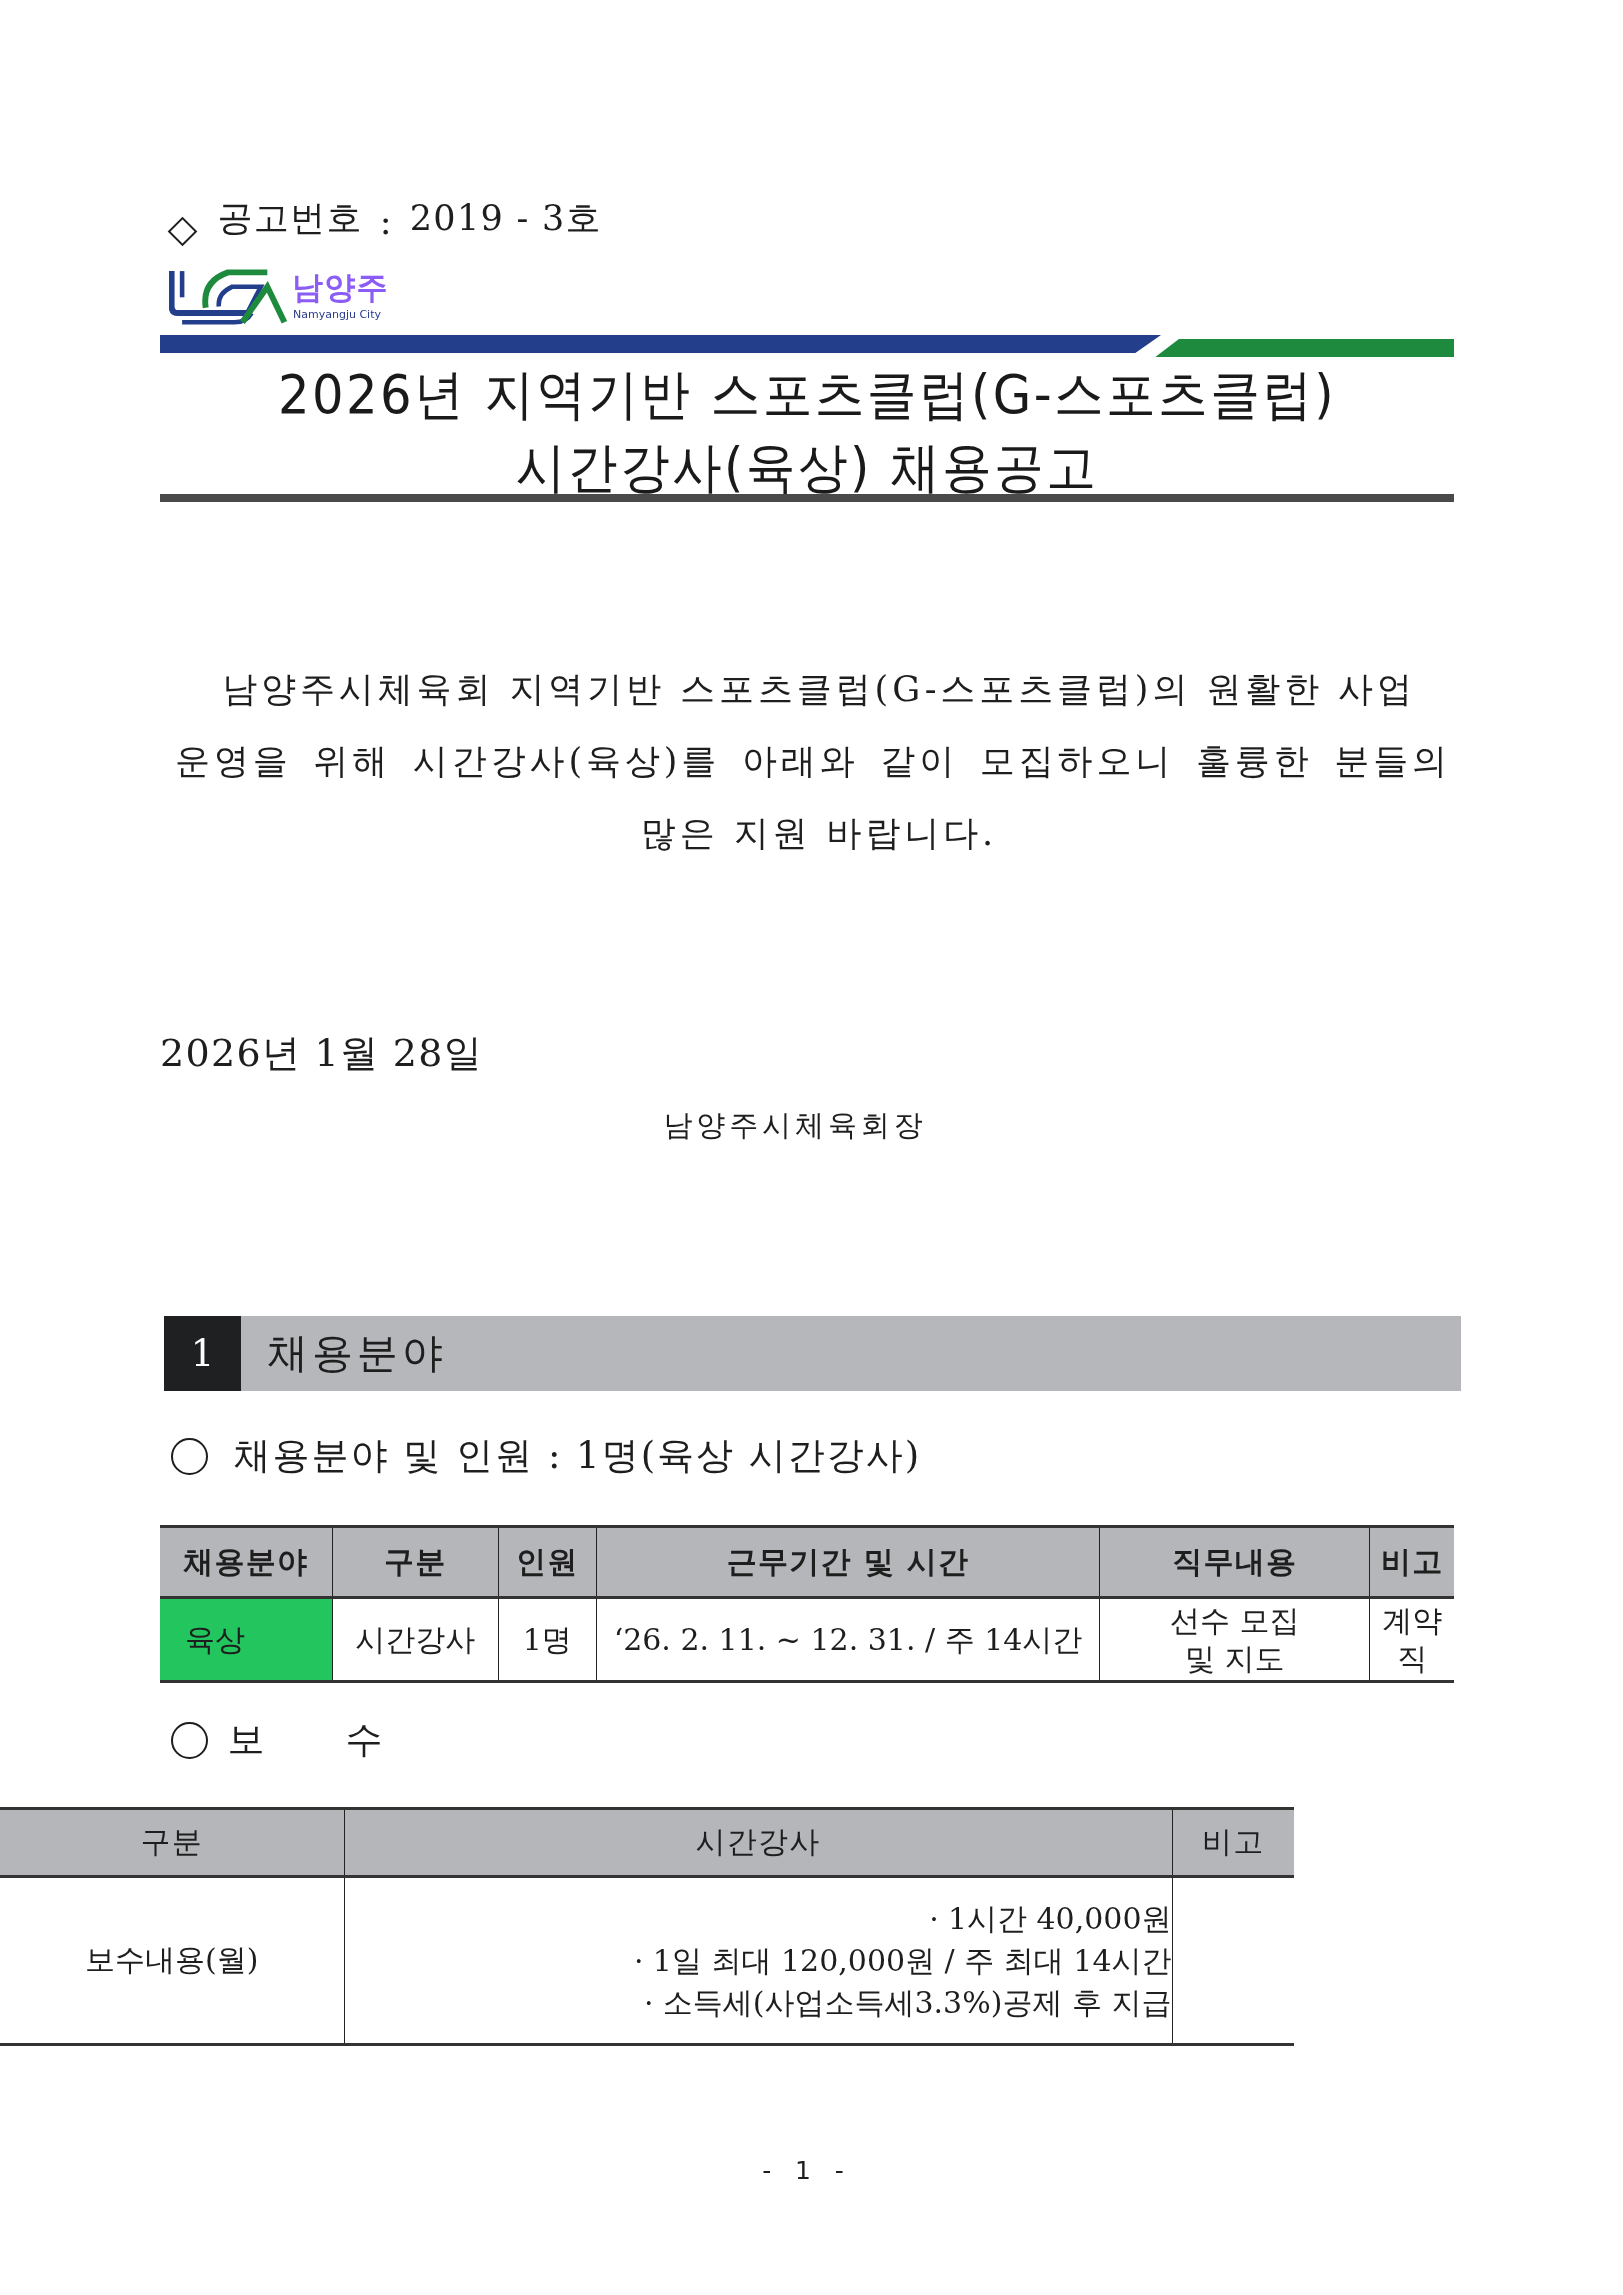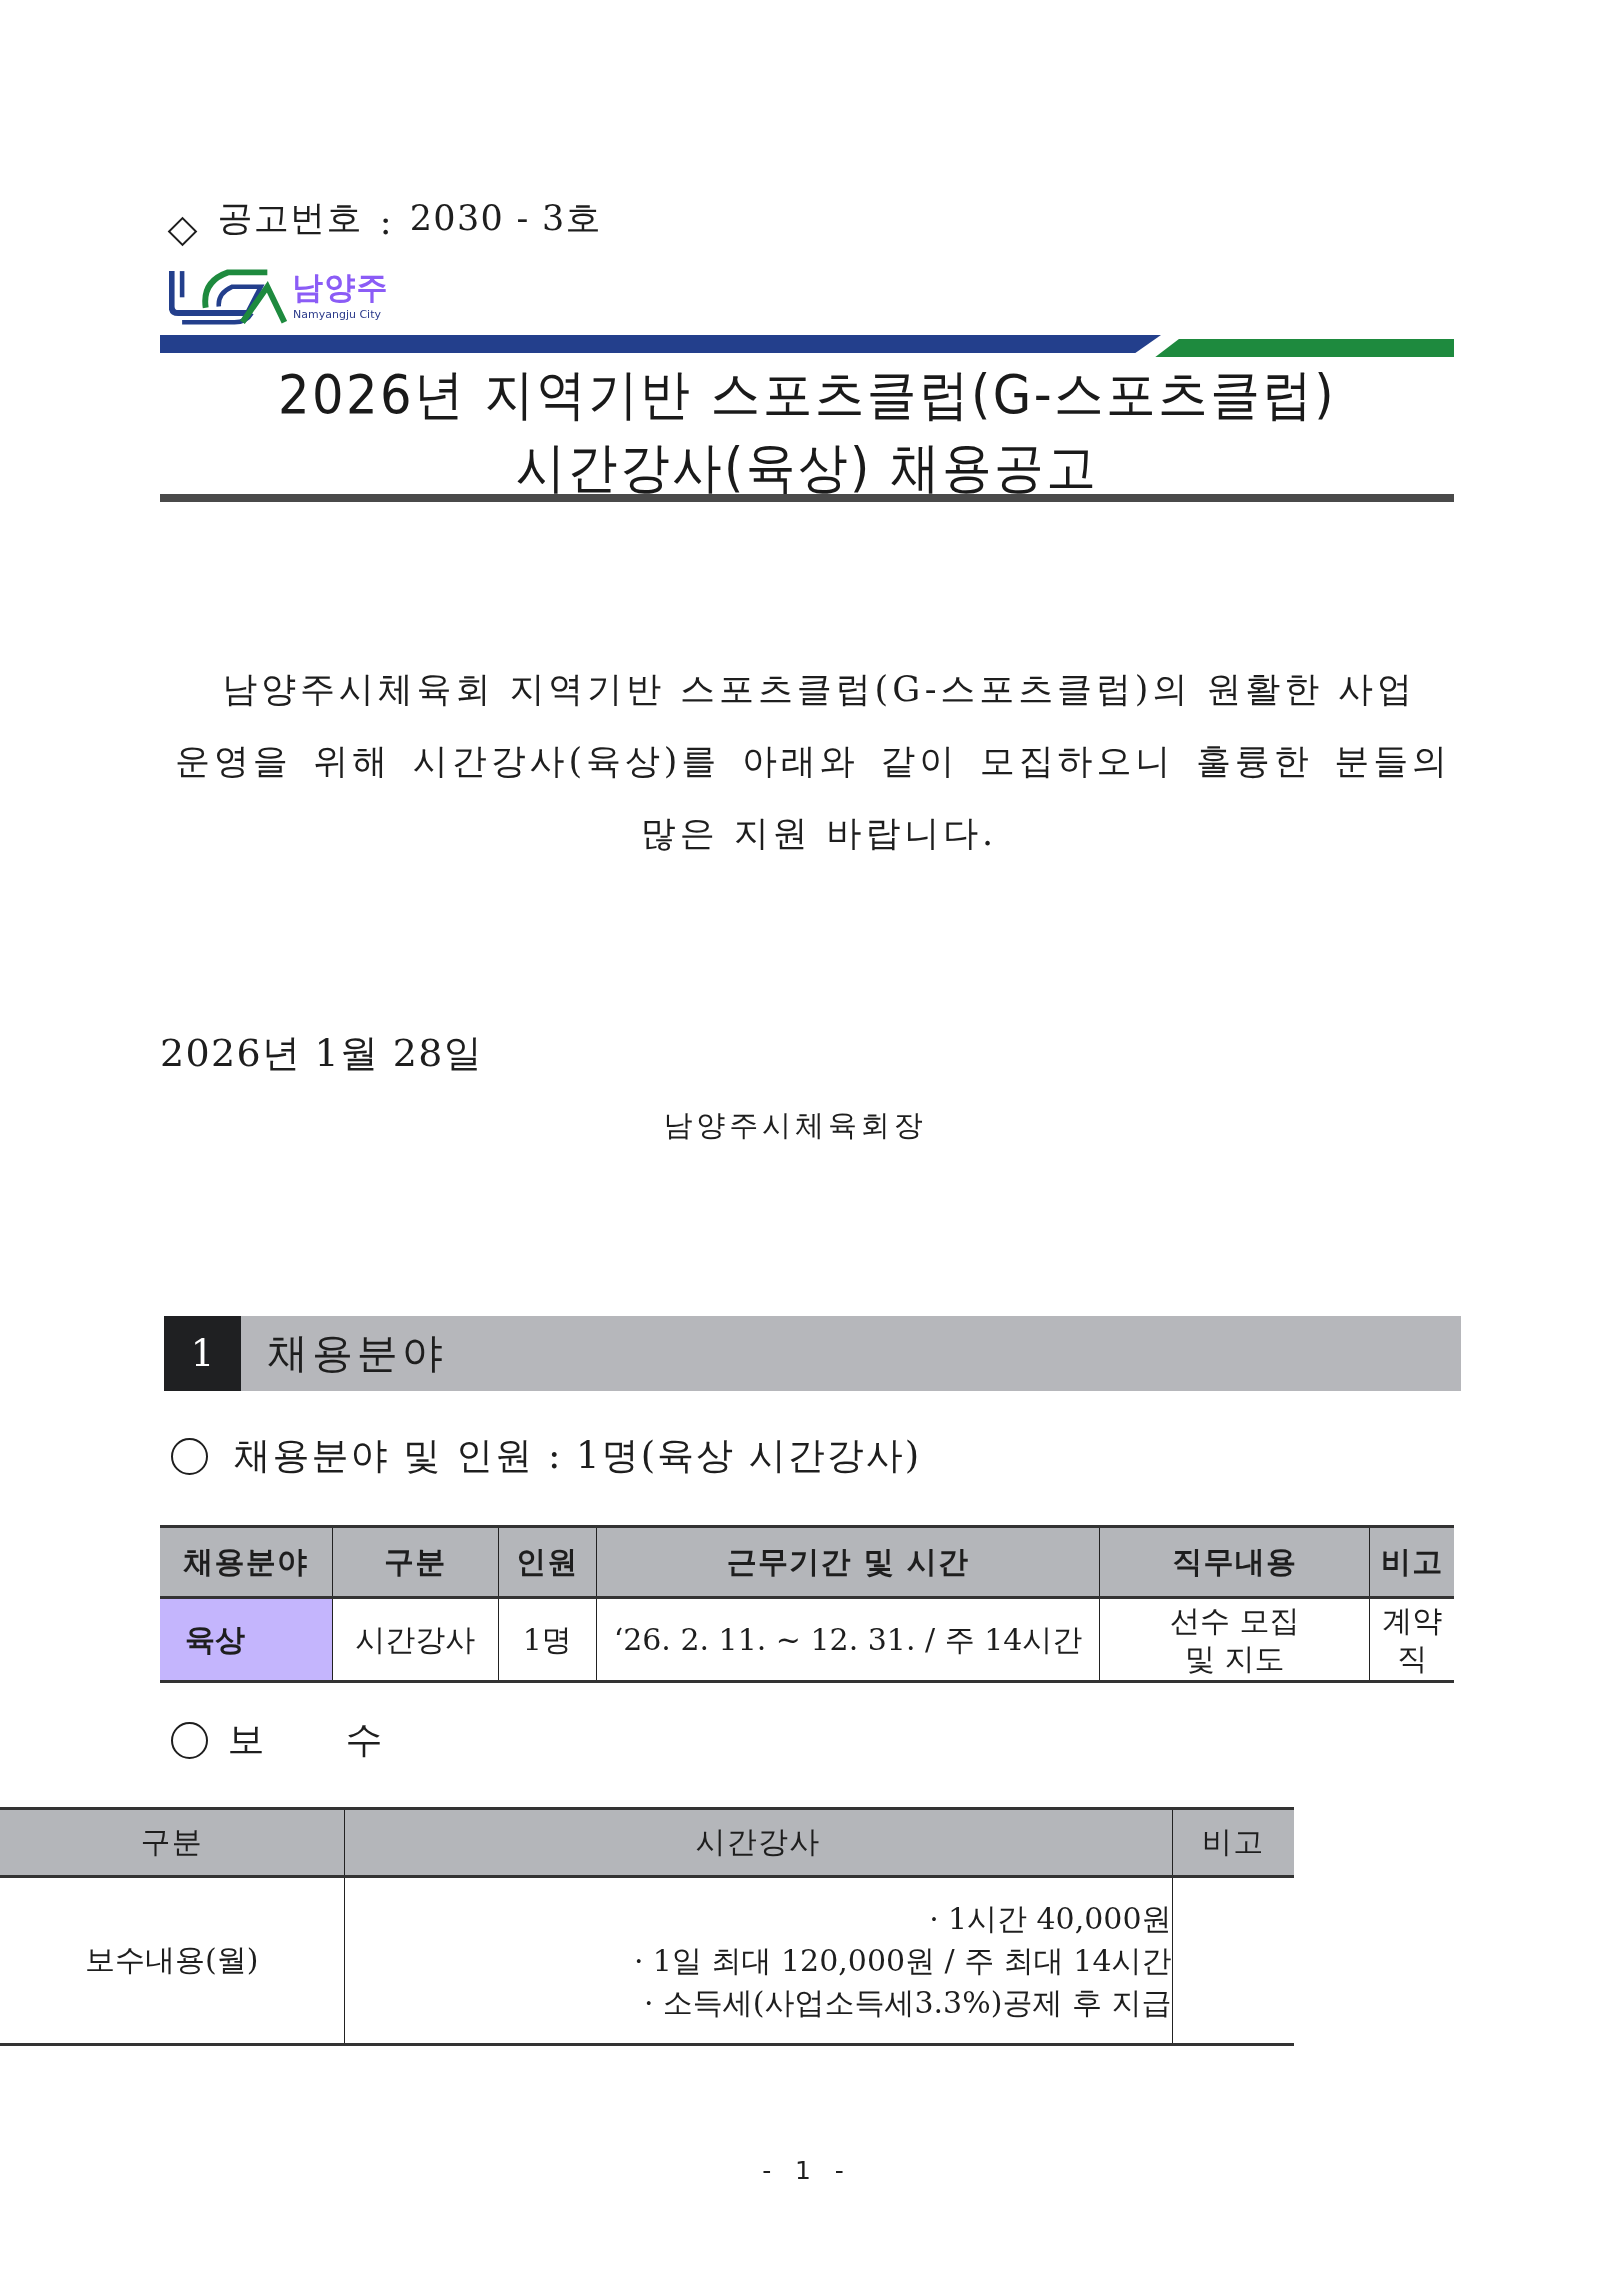--- a/index.html
+++ b/index.html
@@ -46,42 +46,42 @@
 
     
     table { border-collapse: collapse; position: absolute; font-size: 30px; }
     td, th { font-weight: normal; text-align: center; vertical-align: middle; border-left: 1.3px solid #222; border-right: 1.3px solid #222; }
     td:first-child, th:first-child { border-left: none; }
     td:last-child, th:last-child { border-right: none; }
     .t1 { left: 160px; top: 1525px; width: 1294px; }
     .t1 thead tr { height: 71px; border-top: 3.9px solid #333; border-bottom: 3.3px solid #333; }
     .t1 th { background: #b4b6ba; font-weight: bold; letter-spacing: 1.3px; }
     .t1 tbody tr { height: 84px; border-bottom: 3.3px solid #333; }
-    .t1 td.shaded { background: #c4b5fd; font-weight: bold; text-align: justify; text-align-last: justify; padding: 0 25px; }
+    .t1 td.shaded { background: #22c55e; font-weight: normal; text-align: justify; text-align-last: justify; padding: 0 25px; }
     .t1 td { line-height: 1.25; }
 
     .t2 { left: 160px: top: 1807px; }
     .t2 { top: 1807px; width: 1294px; }
     .t2 thead tr { height: 68px; border-top: 3.9px solid #333; border-bottom: 3.3px solid #333; }
     .t2 th { background: #b4b6ba; letter-spacing: 1.3px; }
     .t2 tbody tr { height: 168px; border-bottom: 3.3px solid #333; }
     .t2 td.list { text-align: right; padding-left: 38px; }
     .pay-item { line-height: 42px; white-space: nowrap; }
     .pay-item::before { content: "·"; margin-right: 9.2px; }
 
     .page-no { left: 160px; width: 1294px; top: 2156px; text-align: center; font-family: "DejaVu Sans", sans-serif; font-size: 25px; letter-spacing: 7.9px; }
   </style>
 </head>
 <body>
 
 <div class="abs notice-no">
   <span class="diamond"></span>
   <span>공고번호</span>
   <span style="margin:0 17px;">:</span>
-  <span>2030 - 3호</span>
+  <span>2019 - 3호</span>
 </div>
 
 <div class="abs logo">
   <svg width="118" height="58" viewBox="0 0 180 88">
     <path d="M4 6 V60 Q4 70 14 70 H120" fill="none" stroke="#233f8c" stroke-width="9"></path>
     <path d="M20 6 V46" fill="none" stroke="#233f8c" stroke-width="7"></path>
     <path d="M20 84 H100 Q118 84 126 70" fill="none" stroke="#233f8c" stroke-width="7"></path>
     <path d="M56 62 Q50 22 90 8 H150" fill="none" stroke="#1e8a3e" stroke-width="9"></path>
     <path d="M76 60 Q74 40 96 30 H140 L112 84" fill="none" stroke="#233f8c" stroke-width="7"></path>
     <path d="M112 84 L150 30 L176 84" fill="none" stroke="#1e8a3e" stroke-width="9"></path>

